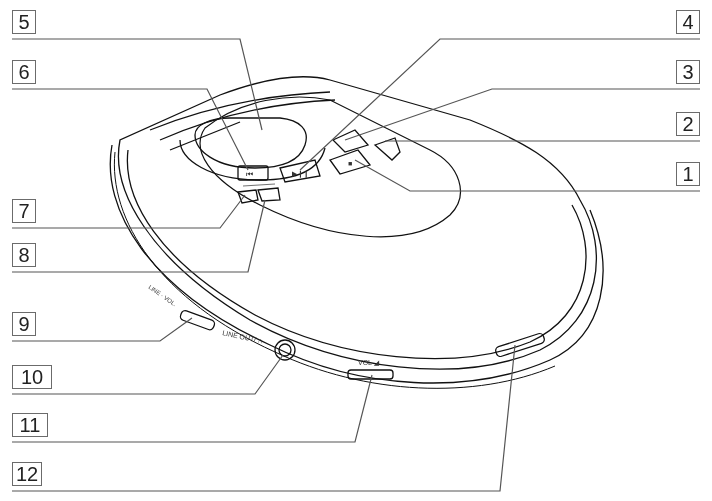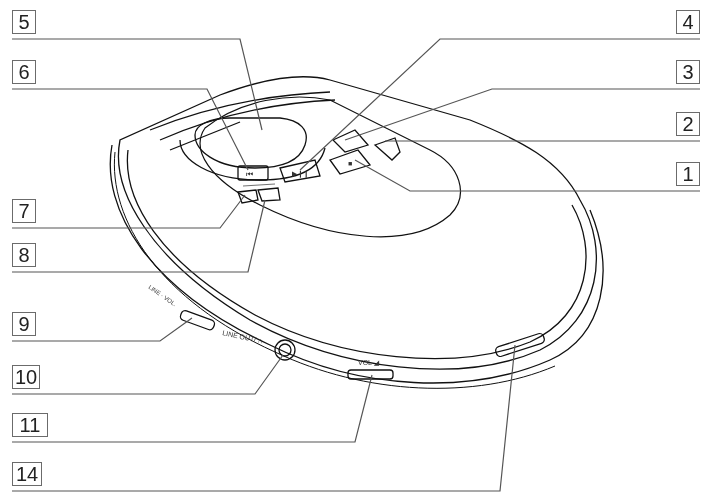--- a/index.html
+++ b/index.html
@@ -67,15 +67,15 @@
 
 <div class="callout" style="left:12px;top:10px">5</div>
 <div class="callout" style="left:12px;top:60px">6</div>
 <div class="callout" style="left:676px;top:10px">4</div>
 <div class="callout" style="left:676px;top:60px">3</div>
 <div class="callout" style="left:676px;top:112px">2</div>
 <div class="callout" style="left:676px;top:162px">1</div>
 <div class="callout" style="left:12px;top:199px">7</div>
 <div class="callout" style="left:12px;top:243px">8</div>
 <div class="callout" style="left:12px;top:312px">9</div>
-<div class="callout" style="left:12px;top:365px;width:28px">10</div>
+<div class="callout" style="left:12px;top:365px;width:40px">10</div>
 <div class="callout" style="left:12px;top:413px;width:36px">11</div>
-<div class="callout" style="left:12px;top:462px;width:30px">14</div>
+<div class="callout" style="left:12px;top:462px;width:30px">12</div>
 
 </body></html>

